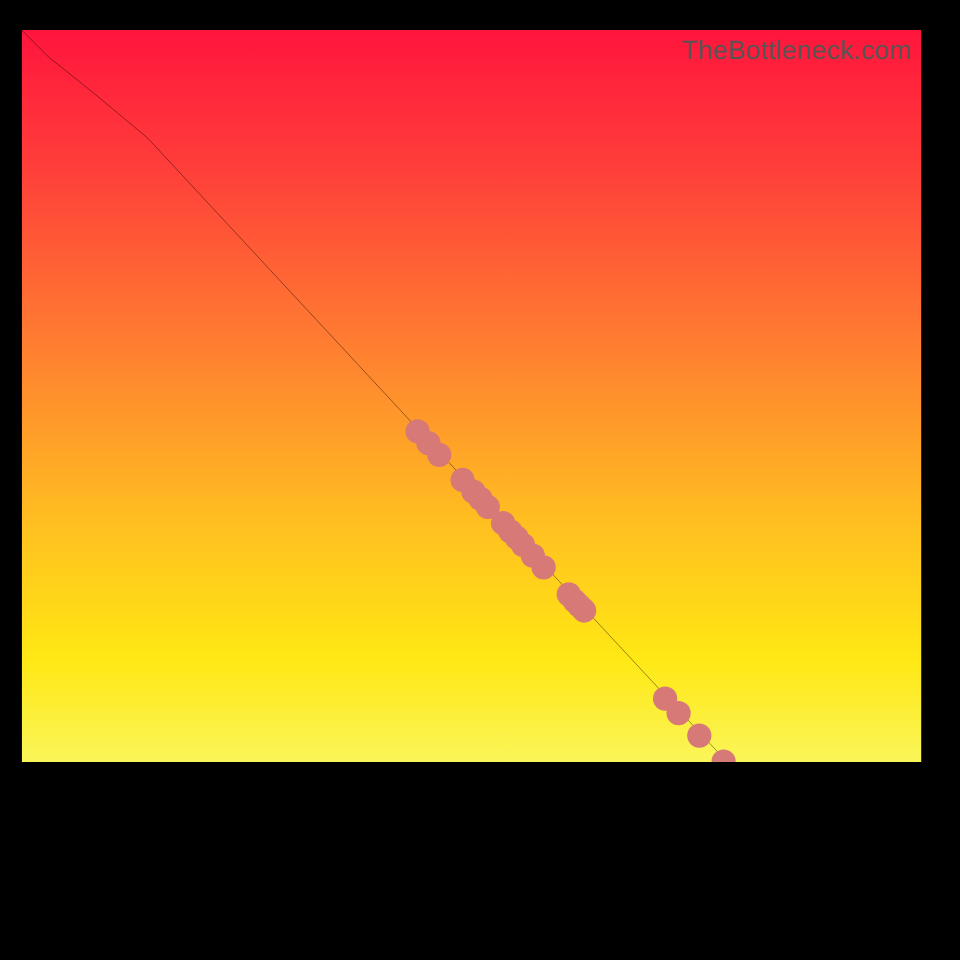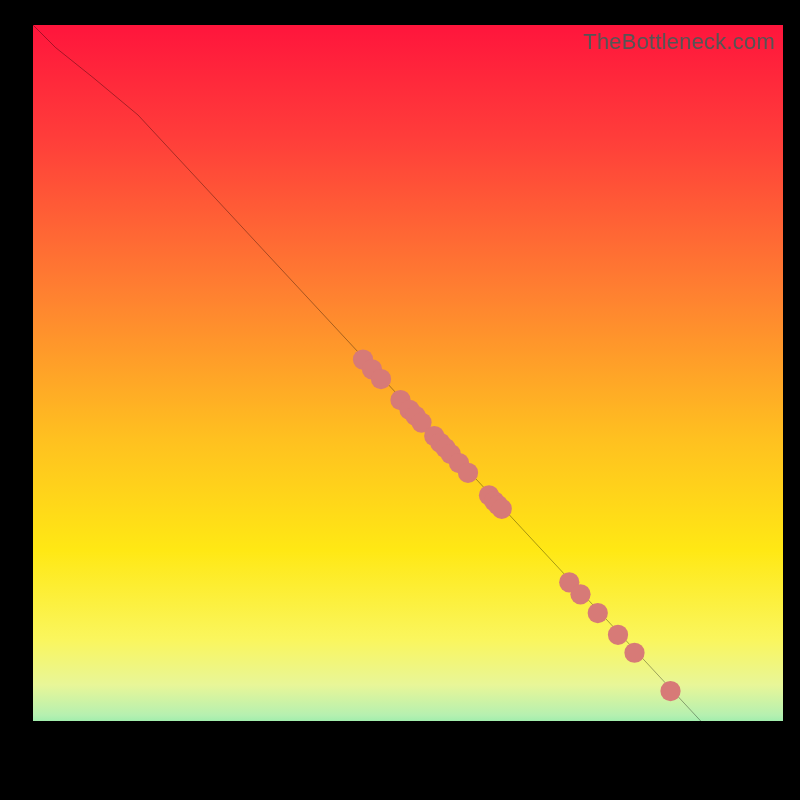--- a/index.html
+++ b/index.html
@@ -5,24 +5,24 @@
   * { margin: 0; padding: 0; box-sizing: border-box; }
   html, body { width: 800px; height: 800px; overflow: hidden; background: #000; }
   .stage {
     position: relative;
     width: 800px;
     height: 800px;
     background: #000;
   }
   .plot {
     position: absolute;
-    left: 33px;
+    left: 18px;
     top: 25px;
     width: 750px;
-    height: 696px;
+    height: 610px;
     overflow: hidden;
   }
   .gradient {
     position: absolute;
     inset: 0;
   }
   .watermark {
     position: absolute;
     top: 4px;
     right: 8px;

